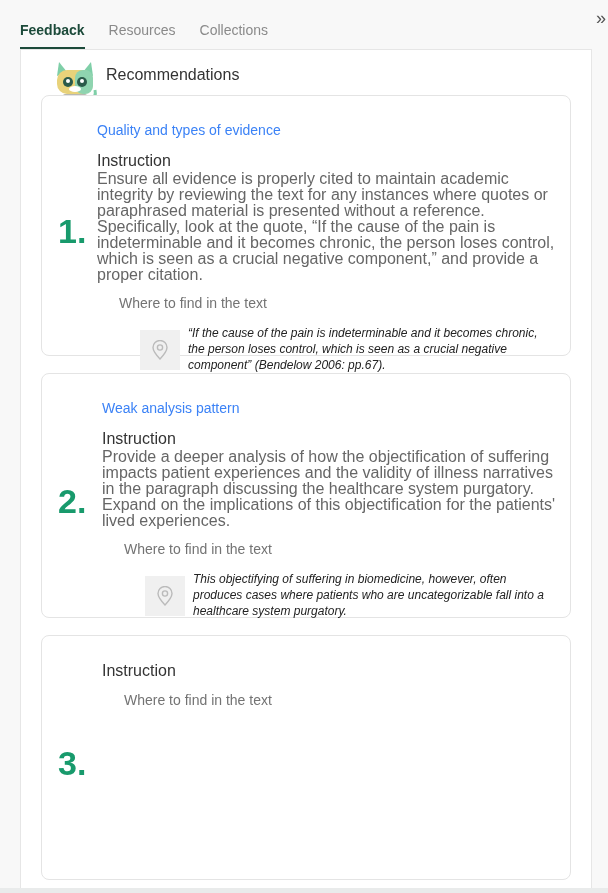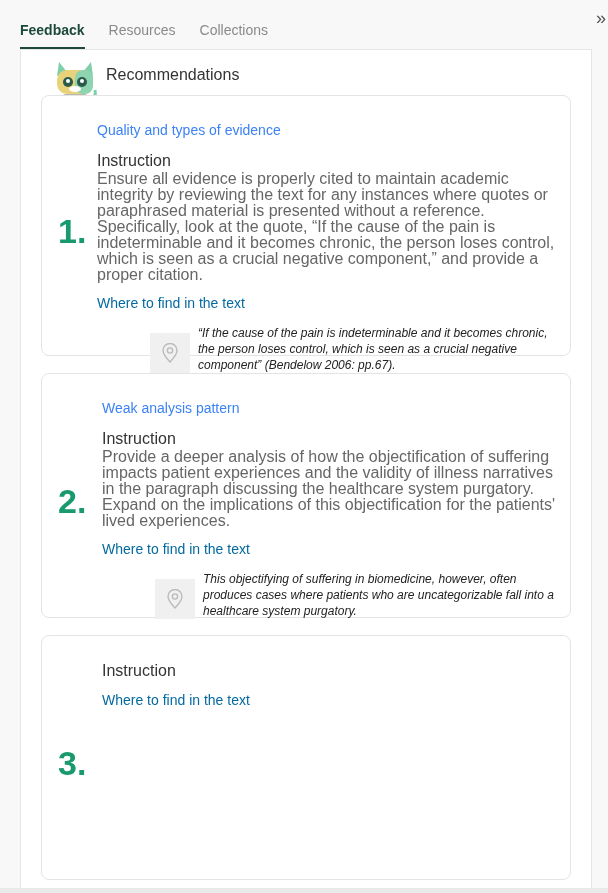--- a/index.html
+++ b/index.html
@@ -34,22 +34,22 @@
     background: #fff; border: 1px solid #e4e4e4; border-radius: 8px;
   }
   .num {
     position: absolute; left: 16px;
     font-size: 34px; font-weight: bold; color: #189a6c; line-height: 1;
   }
   .content { position: absolute; left: 55px; right: 14px; }
   .c-title { font-size: 14px; color: #3b82f6; margin-bottom: 14px; }
   .c-label { font-size: 16px; color: #333; margin-bottom: 1px; }
   .c-text { font-size: 16px; color: #666; line-height: 16px; }
-  .c-where { font-size: 14px; color: #0369a1; margin-top: 12px; }
-  .loc-row { display: flex; align-items: flex-end; margin-top: 14px; margin-left: 13px; padding-left: 40px; }
+  .c-where { font-size: 14px; color: #737373; margin-top: 12px; margin-left: 22px; }
+  .loc-row { display: flex; align-items: center; margin-top: 14px; margin-left: 3px; padding-left: 40px; }
   .loc-icon {
     width: 40px; height: 40px; background: #f0f0f0; flex: 0 0 40px;
     display: flex; align-items: center; justify-content: center; margin-top: 1px; cursor: pointer;
   }
   .loc-text { font-size: 12px; font-style: italic; color: #222; line-height: 16px; margin-left: 8px; }
 </style>
 </head>
 <body>
 
 <div class="tabs">

